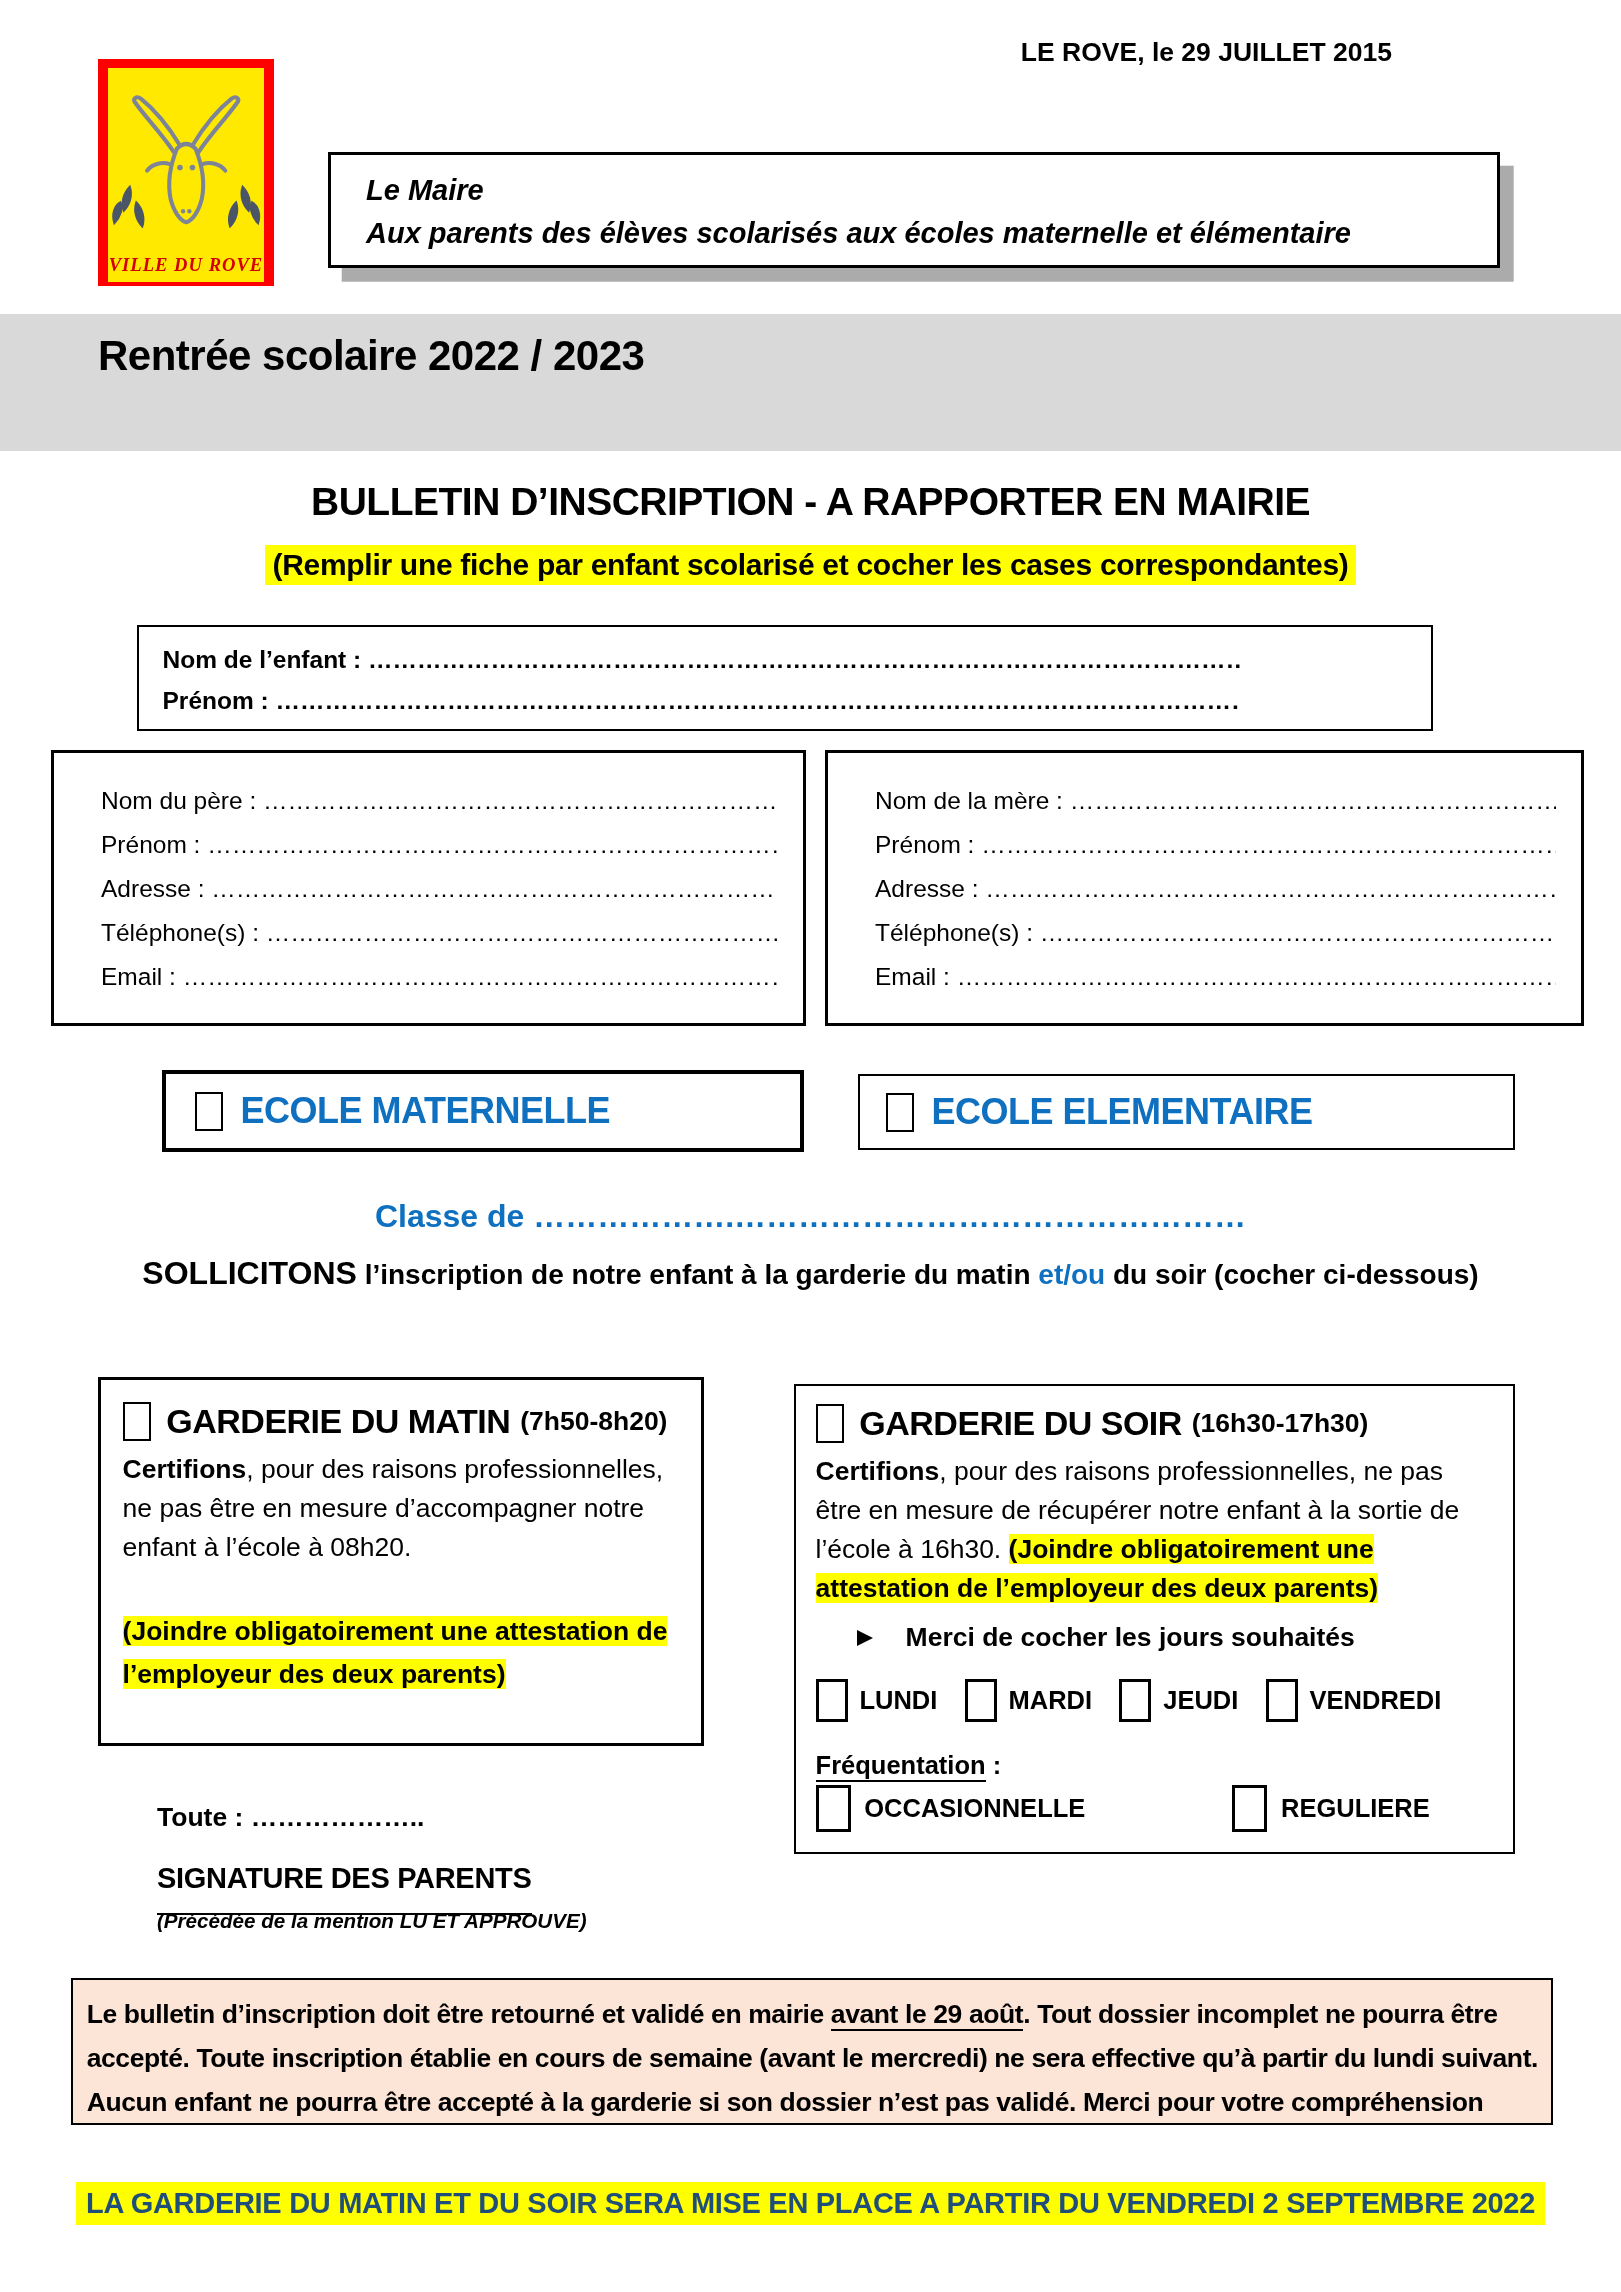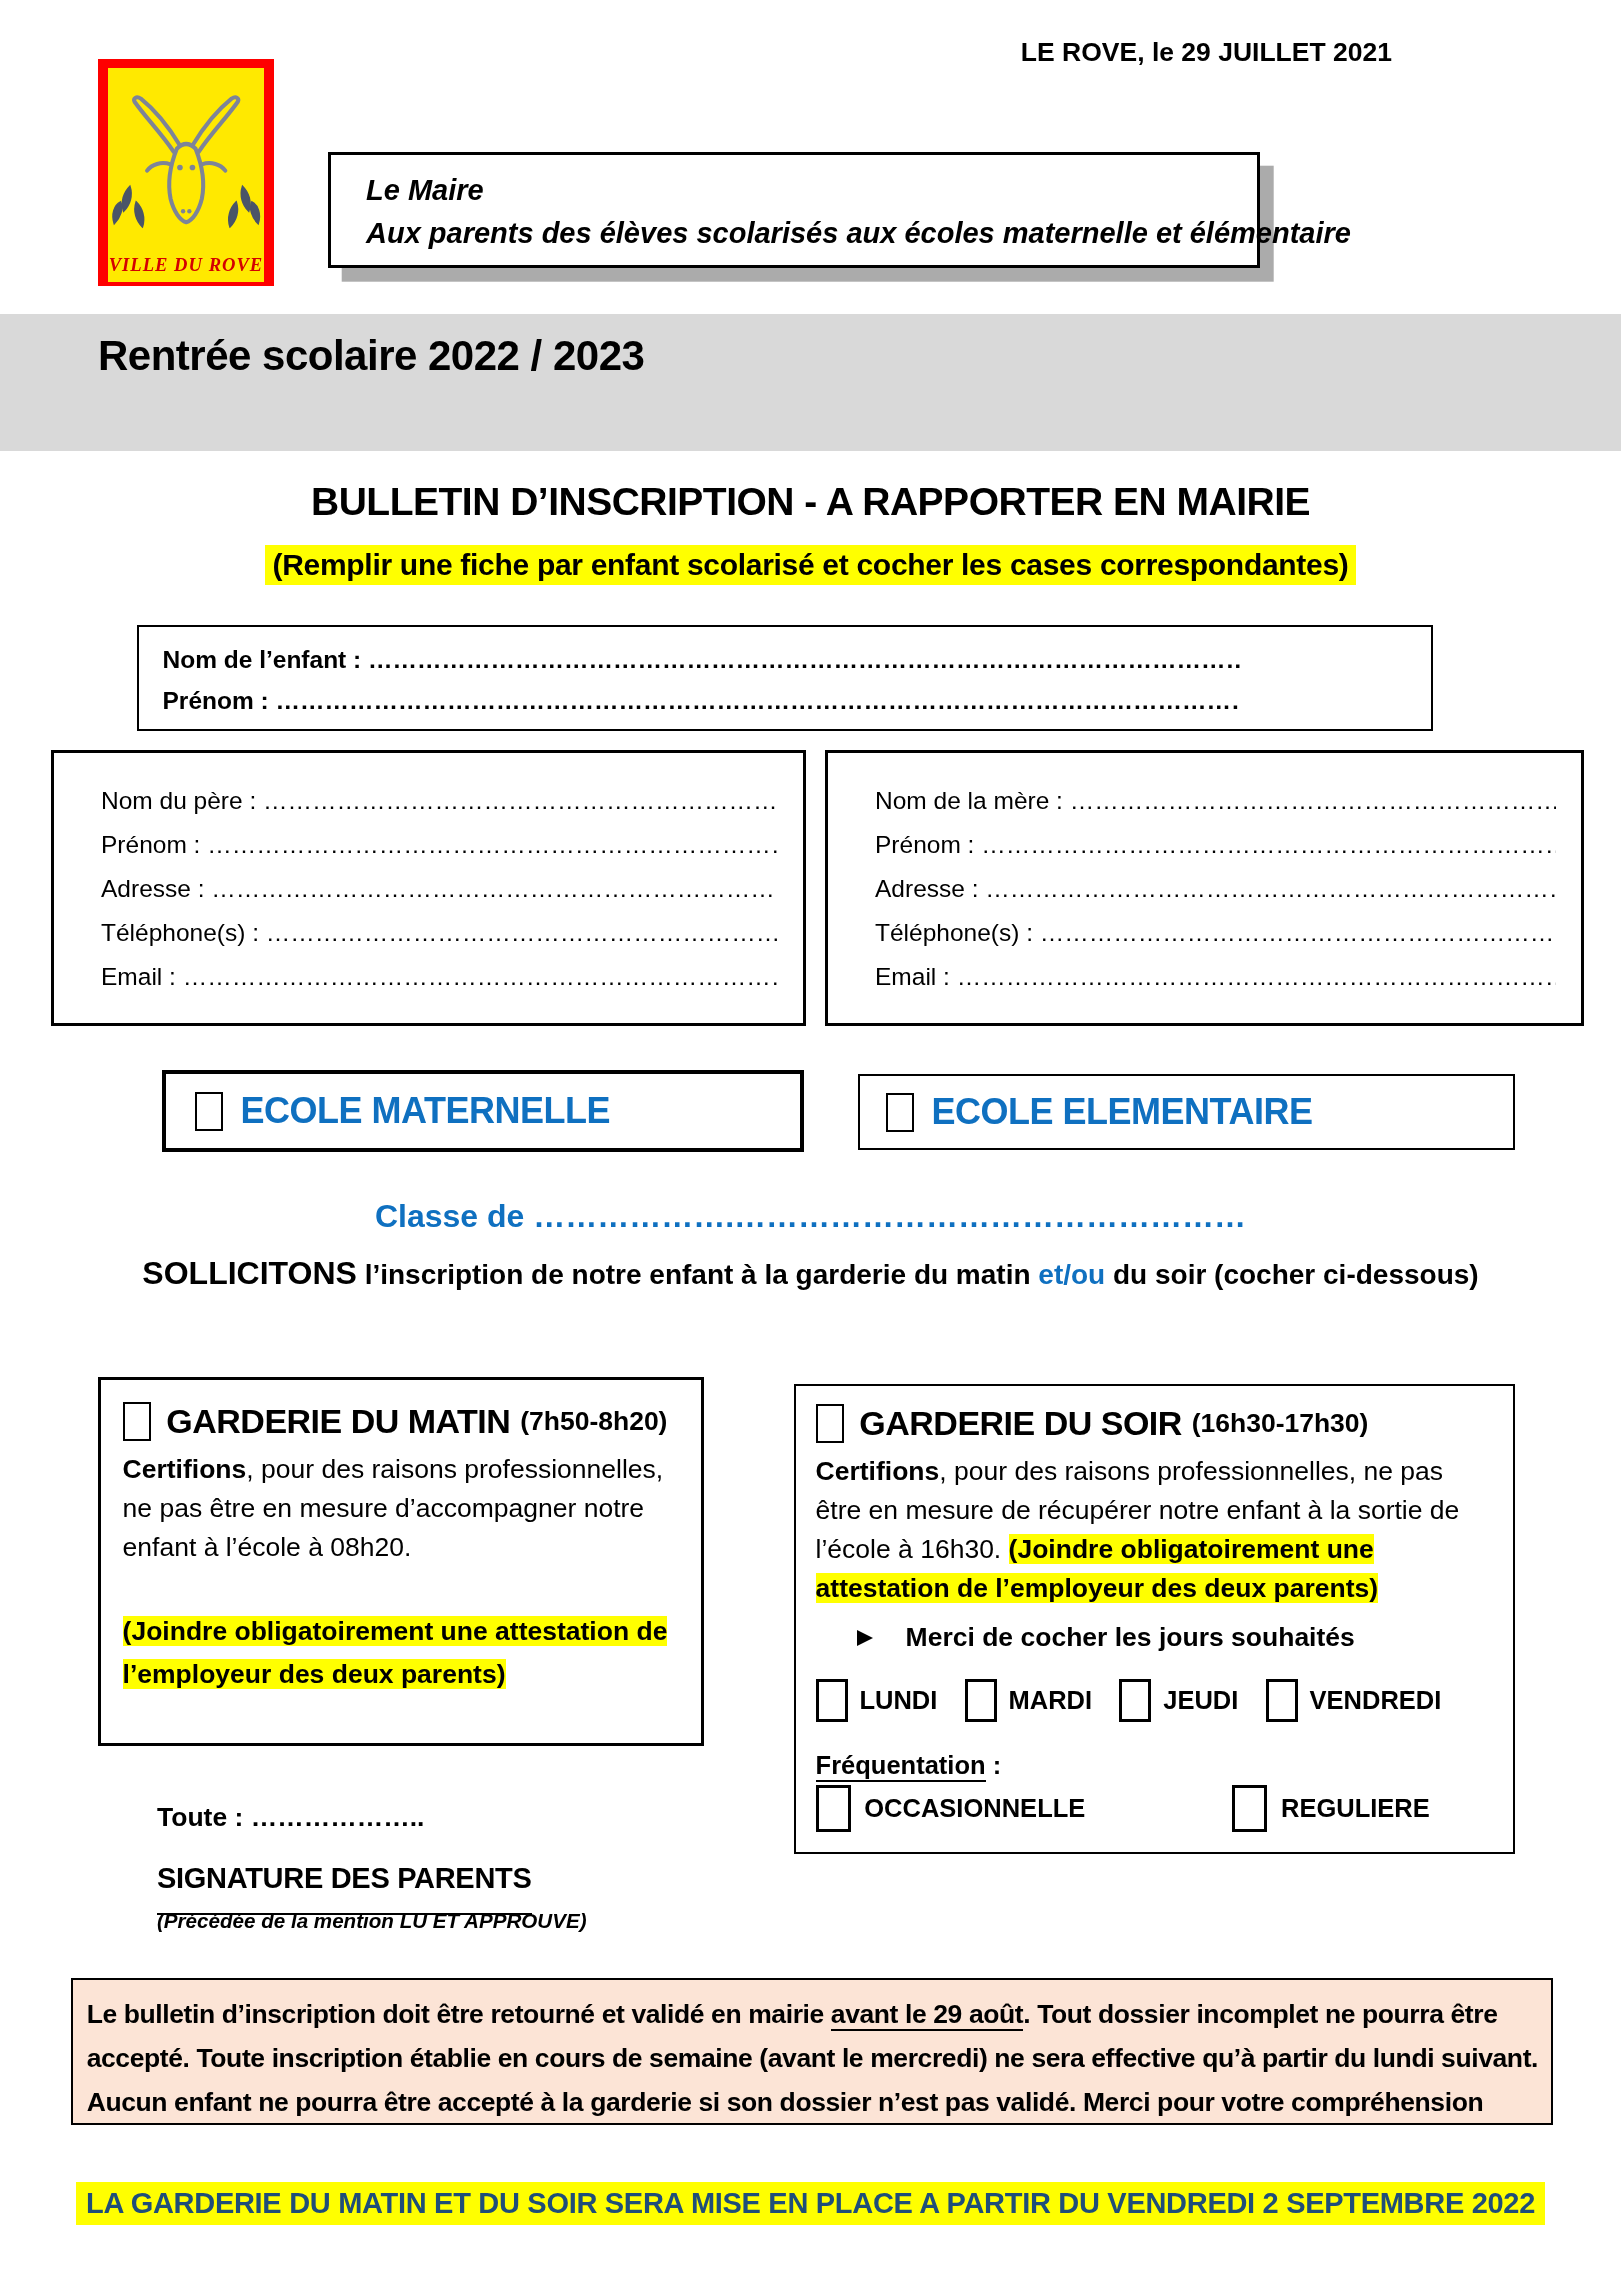--- a/index.html
+++ b/index.html
@@ -6,21 +6,21 @@
   html,body { background:#ffffff; }
   body { width:1621px; height:2293px; font-family:"Liberation Sans", sans-serif; color:#000; }
   .page { position:relative; width:1621px; height:2293px; background:#fff; overflow:hidden; }
 
   
   .date-line { position:absolute; top:37px; right:229px; font-size:26.5px; font-weight:bold; }
   .logo { position:absolute; left:98px; top:59px; width:176px; height:227px; background:#fe0000; padding:8.8px 9.8px 3.9px 9.8px; }
   .logo-inner { width:100%; height:100%; background:#ffe900; display:flex; flex-direction:column; align-items:center; justify-content:flex-end; }
   .logo-goat { flex:1 1 auto; width:100%; }
   .logo-caption { font-family:"Liberation Serif", serif; font-style:italic; font-weight:bold; color:#d40000; font-size:18.6px; letter-spacing:1px; padding-bottom:5.9px; white-space:nowrap; }
-  .maire-box { position:absolute; left:328px; top:152px; width:932px; height:116px; background:#fff; border:3.9px solid #000; box-shadow:13.7px 13.7px 0 #ababab; padding:13.7px 19.6px 0 35px; }
+  .maire-box { position:absolute; left:328px; top:152px; width:1172px; height:116px; background:#fff; border:3.9px solid #000; box-shadow:13.7px 13.7px 0 #ababab; padding:13.7px 19.6px 0 35px; }
   .maire-box .l1, .maire-box .l2 { font-size:29px; font-weight:bold; font-style:italic; line-height:43px; white-space:nowrap; }
 
   
   .banner { position:absolute; left:0; top:314px; width:1621px; height:137px; background:#d9d9d9; padding:13.7px 39px 0 98px; }
   .banner div { font-size:42px; font-weight:bold; line-height:56px; letter-spacing:-0.5px; white-space:nowrap; }
 
   
   .main-title { position:absolute; left:0; top:480px; width:1621px; text-align:center; font-size:39px; font-weight:bold; letter-spacing:-0.5px; }
   .sub-title-wrap { position:absolute; left:0; top:537px; width:1621px; text-align:center;margin-top:8px; }
   .sub-title { display:inline-block; background:#ffff00; font-size:30px; font-weight:bold; padding:2.9px 7.8px; letter-spacing:-0.3px; }
@@ -84,21 +84,21 @@
 
   
   .footer-wrap { position:absolute; left:0; top:2182px; width:1621px; text-align:center; }
   .footer-line { display:inline-block; background:#ffff00; color:#1f4e79; font-size:29px; font-weight:bold; letter-spacing:-0.3px; padding:4.9px 9.8px; white-space:nowrap; }
 </style>
 </head>
 <body>
 
 <div class="page">
 
-  <div class="date-line">LE ROVE, le 29 JUILLET 2021</div>
+  <div class="date-line">LE ROVE, le 29 JUILLET 2015</div>
 
   <div class="logo">
     <div class="logo-inner">
       <svg class="logo-goat" viewBox="0 0 100 92">
         <g fill="none" stroke="#7d8498" stroke-width="2.6" stroke-linecap="round">
           <path d="M42 40 C34 28 24 18 17 8 C16 6 18 4 21 6 C31 14 40 26 46 36"></path>
           <path d="M58 40 C66 28 76 18 83 8 C84 6 82 4 79 6 C69 14 60 26 54 36"></path>
           <path d="M44 38 C40 48 38 60 40 70 C42 78 46 84 50 85 C54 84 58 78 60 70 C62 60 60 48 56 38 C52 34 48 34 44 38 Z"></path>
           <path d="M40 48 C34 46 28 48 25 52"></path>
           <path d="M60 48 C66 46 72 48 75 52"></path>

